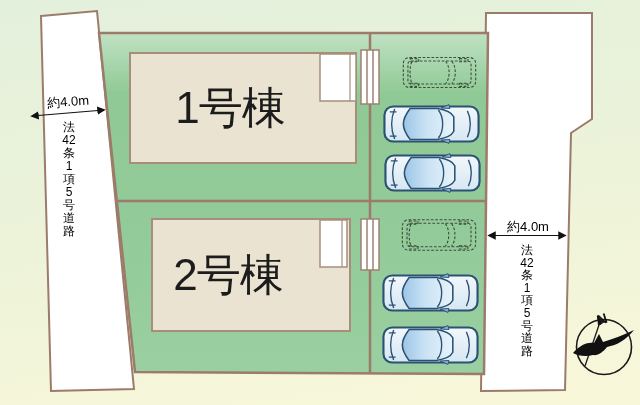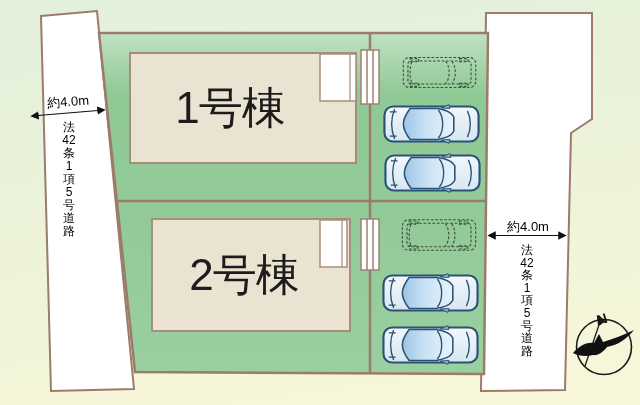--- a/index.html
+++ b/index.html
@@ -131,21 +131,21 @@
 
     <g>
       <circle cx="604" cy="347" r="27.5" fill="none" stroke="#1a1a1a" stroke-width="1.6"></circle>
       <line x1="585" y1="366" x2="600" y2="322" stroke="#1a1a1a" stroke-width="1.3"></line>
       <polygon points="597,316 605,322 598,326" fill="#1a1a1a"></polygon>
       <path d="M573,353 C581,344 588,342 594,343 L599,334 L603,342 C613,339 624,335 634,330 C626,340 617,345 607,347 C603,352 598,356 593,355 C586,357 578,356 573,353 Z" fill="#111"></path>
     </g>
   </svg>
 
   <div class="overlay b-label" style="left:130px;top:53px;width:200px;height:110px;">1号棟</div>
-  <div class="overlay b-label" style="left:156px;top:219px;width:176px;height:112px;">2号棟</div>
+  <div class="overlay b-label" style="left:140px;top:219px;width:176px;height:112px;">2号棟</div>
 
   <div class="overlay road-width" style="left:28px;top:95px;width:80px;transform:rotate(-4deg);">約4.0m</div>
   <div class="overlay v-name" style="left:57px;top:121px;width:24px;">
     <div>法</div>
     <div>42</div>
     <div>条</div>
     <div>1</div>
     <div>項</div>
     <div>5</div>
     <div>号</div>

